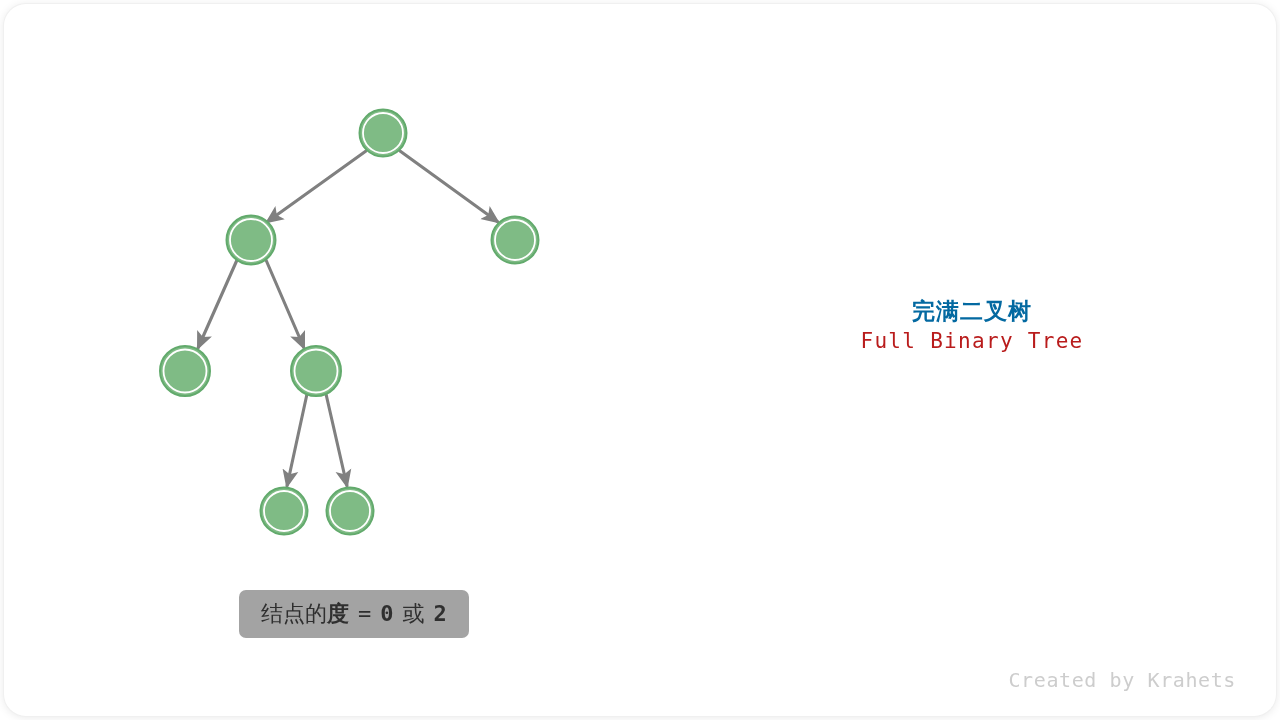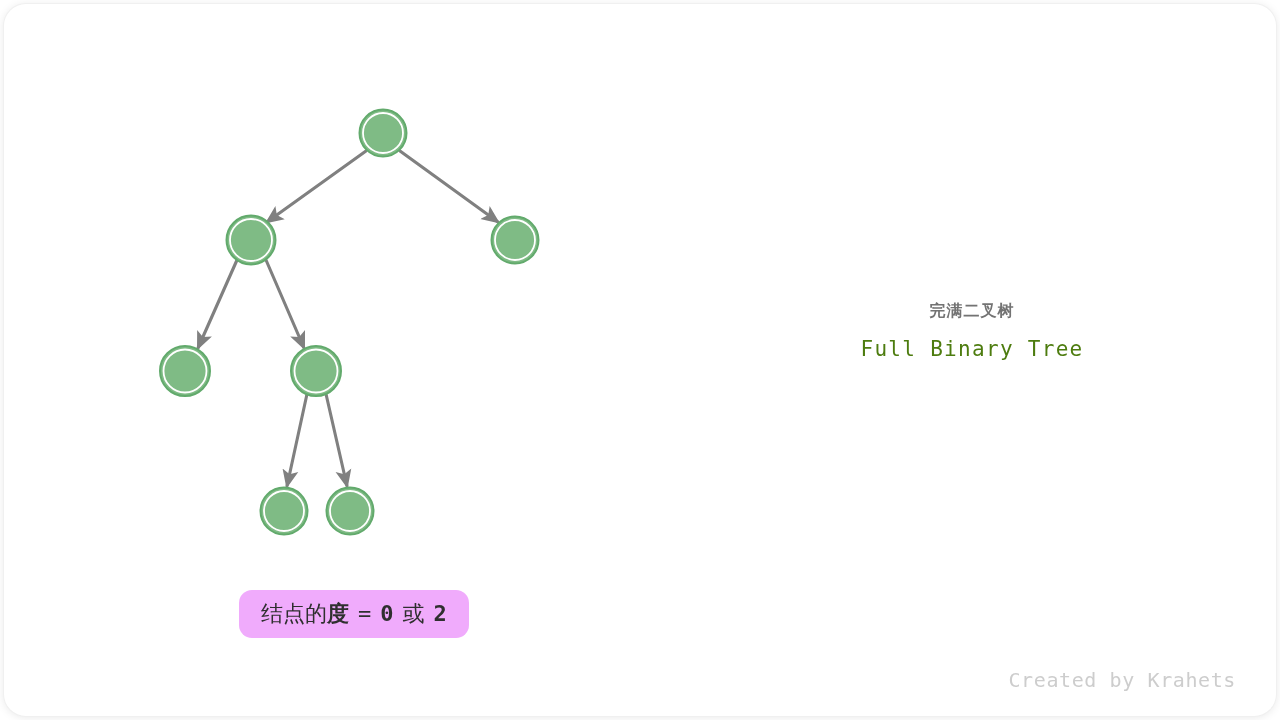--- a/index.html
+++ b/index.html
@@ -45,45 +45,45 @@
   
   #legend {
     position: absolute;
     left: 768px;
     top: 292px;
     width: 400px;
     text-align: center;
   }
   #legend .title-cn {
     font-family: "Liberation Sans", sans-serif;
-    font-size: 16px;
+    font-size: 23px;
     font-weight: bold;
-    color: #737373;
+    color: #0369a1;
     letter-spacing: 1px;
     line-height: 30px;
   }
   #legend .title-en {
-    margin-top: 10px;
+    margin-top: 2px;
     font-family: "DejaVu Sans Mono", "Liberation Mono", monospace;
     font-size: 21px;
     font-weight: normal;
-    color: #4d7c0f;
+    color: #b91c1c;
     letter-spacing: 1.3px;
     line-height: 26px;
   }
 
   
   #caption {
     position: absolute;
     left: 235px;
     top: 586px;
     height: 48px;
     padding: 0 22px;
-    background: #f0abfc;
-    border-radius: 13px;
+    background: #a3a3a3;
+    border-radius: 7px;
     display: flex;
     align-items: flex-start;
     justify-content: center;
     white-space: nowrap;
   }
   #caption .seg {
     font-family: "DejaVu Sans Mono", "Liberation Mono", monospace;
     font-size: 22px;
     color: #2f2f2f;
     line-height: 48px;

